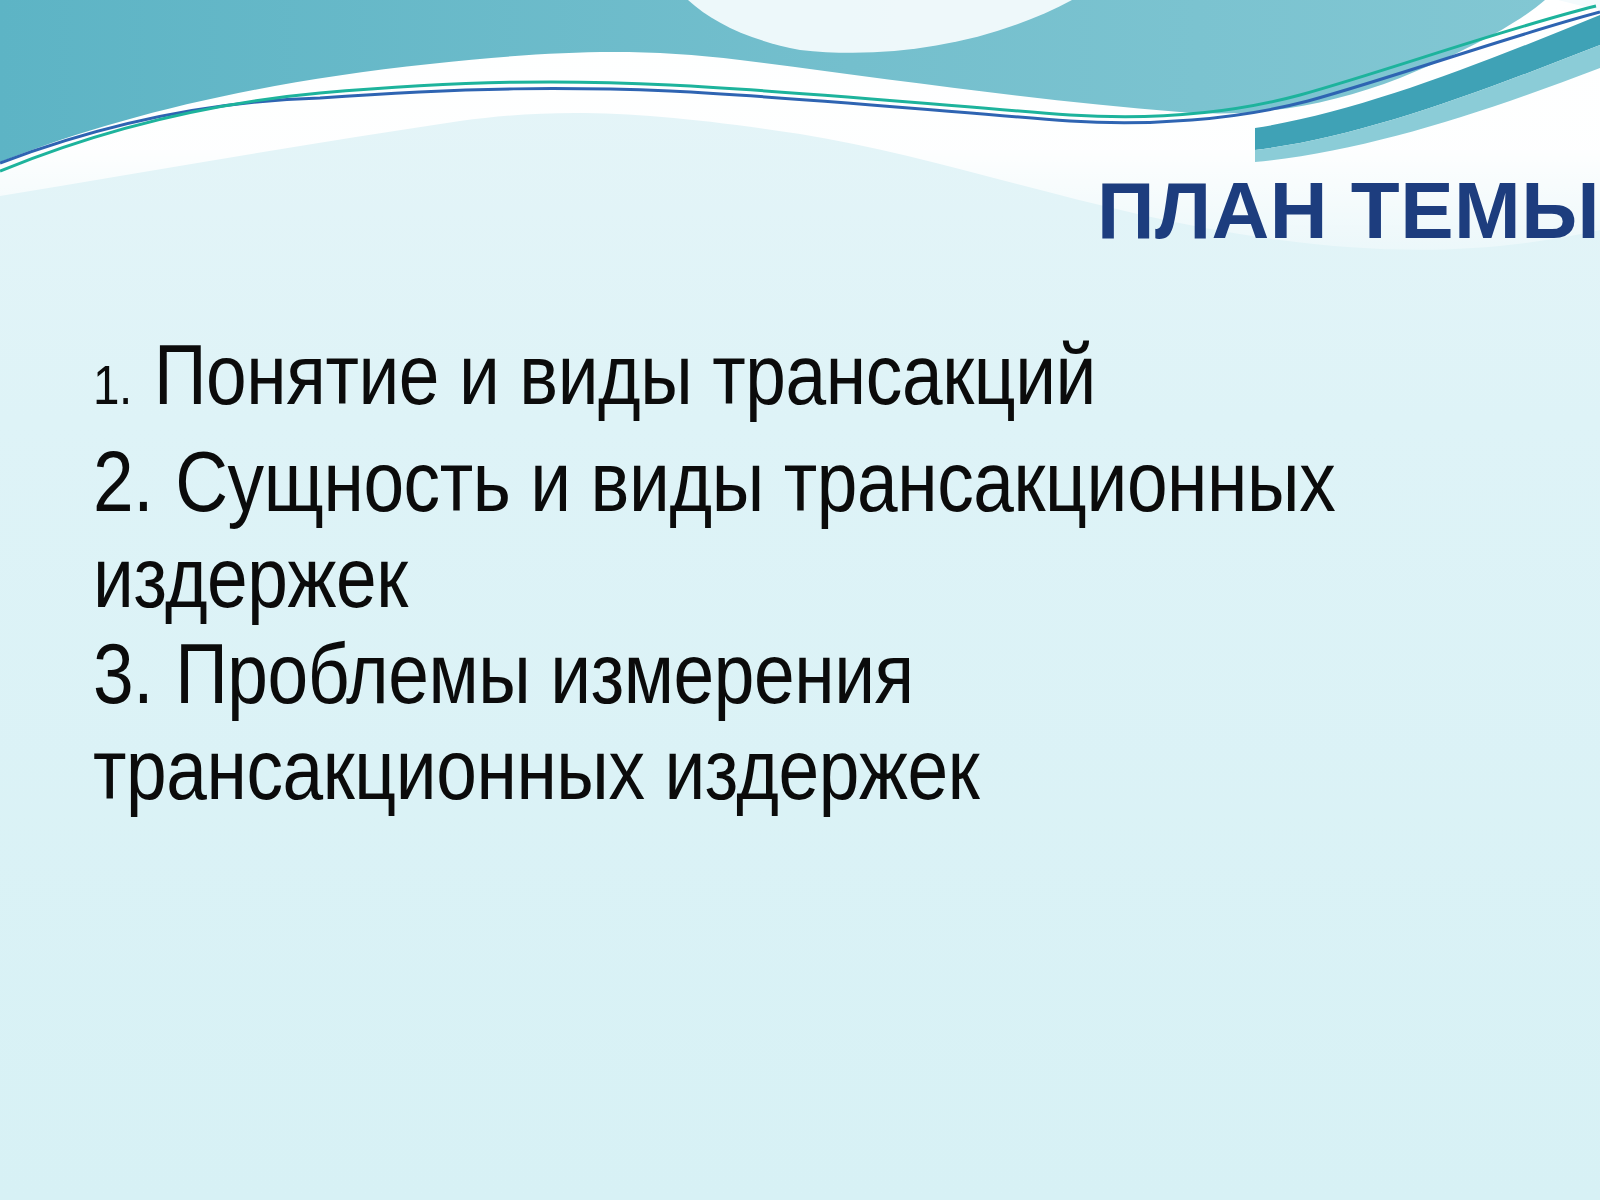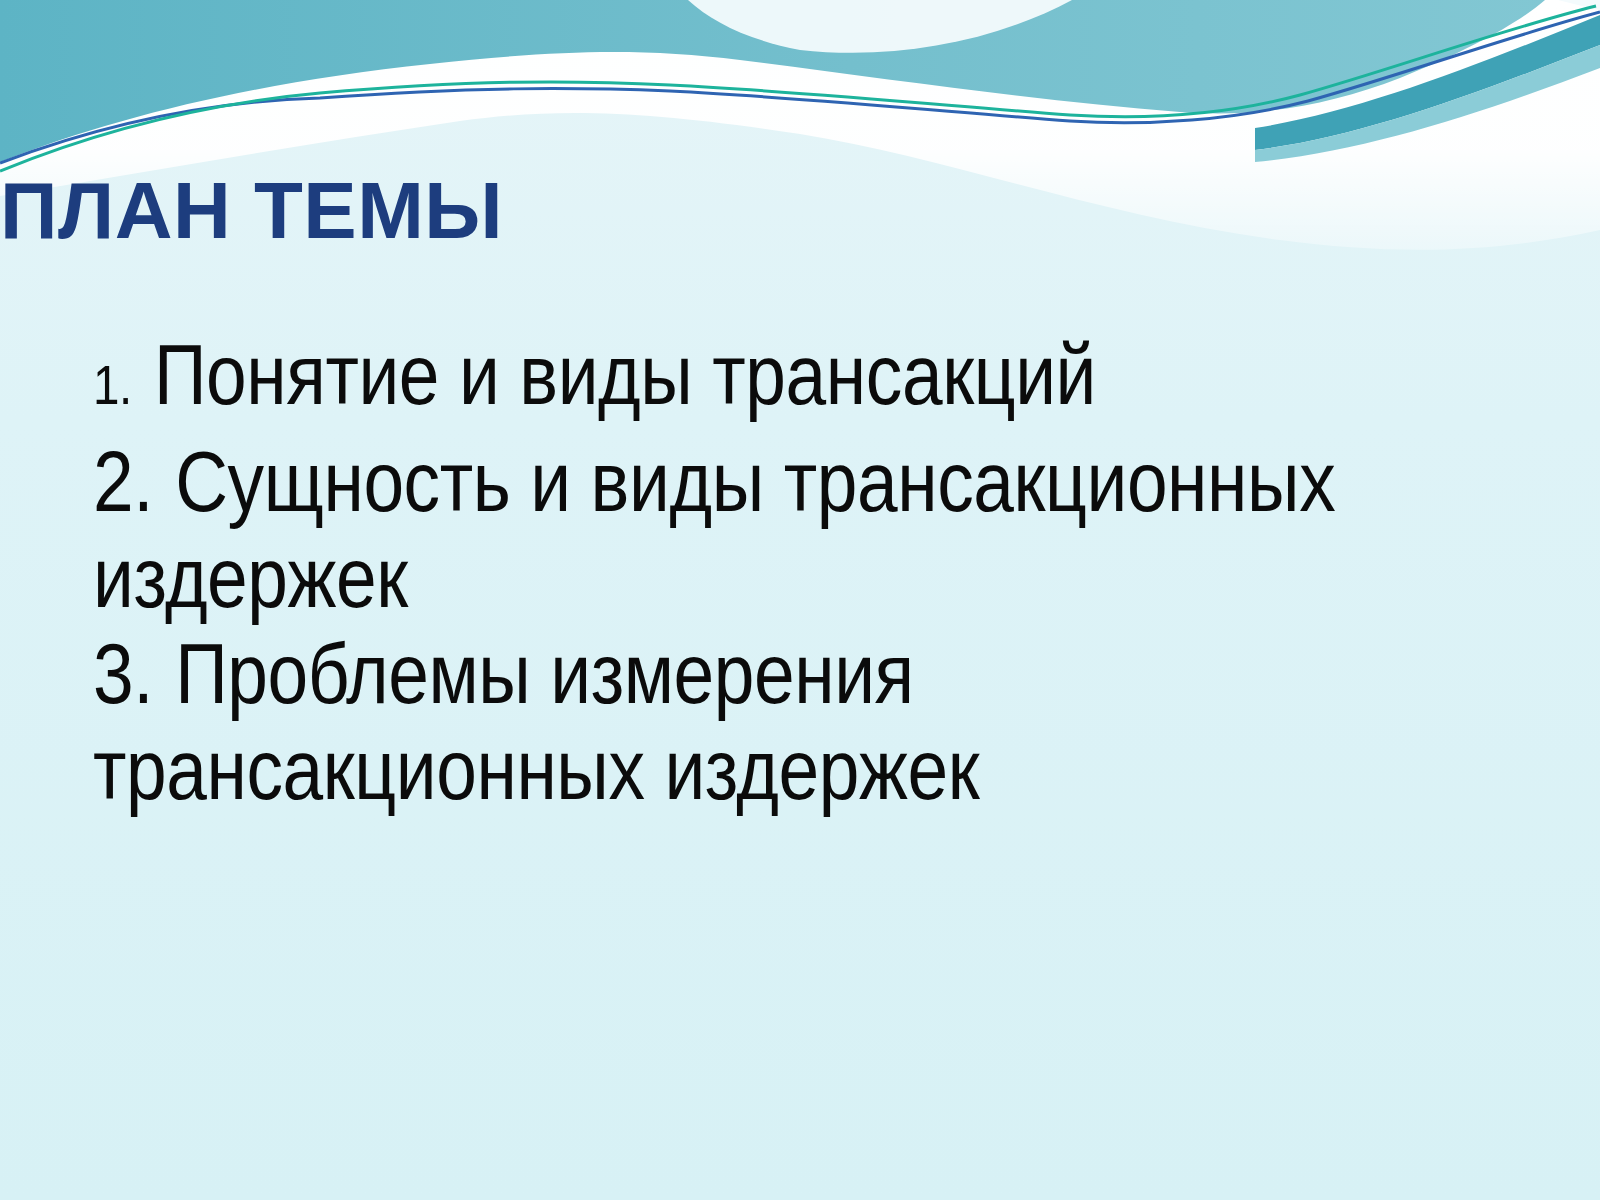--- a/index.html
+++ b/index.html
@@ -7,21 +7,21 @@
     width:1600px;height:1200px;overflow:hidden;
     font-family:"Liberation Sans", sans-serif;
   }
   .slide{
     position:relative;width:1600px;height:1200px;overflow:hidden;
     background:linear-gradient(180deg,#e6f5f8 0%,#def3f7 35%,#d7f1f5 100%);
   }
   .wave-svg{position:absolute;top:0;left:0;display:block;}
   .slide-title{
     position:absolute;top:165px;left:0;width:1600px;
-    margin:0;text-align:left;
+    margin:0;text-align:right;
     font-size:80px;line-height:92px;font-weight:700;
     color:#1d3d7e;letter-spacing:0.5px;
   }
   .plan-list{
     position:absolute;top:326px;left:93px;width:1800px;
     transform:scaleX(0.85);transform-origin:left top;
     font-size:86px;line-height:96px;color:#0b0b0b;
     letter-spacing:-0.5px;
   }
   .plan-item{display:block;margin:0;}

